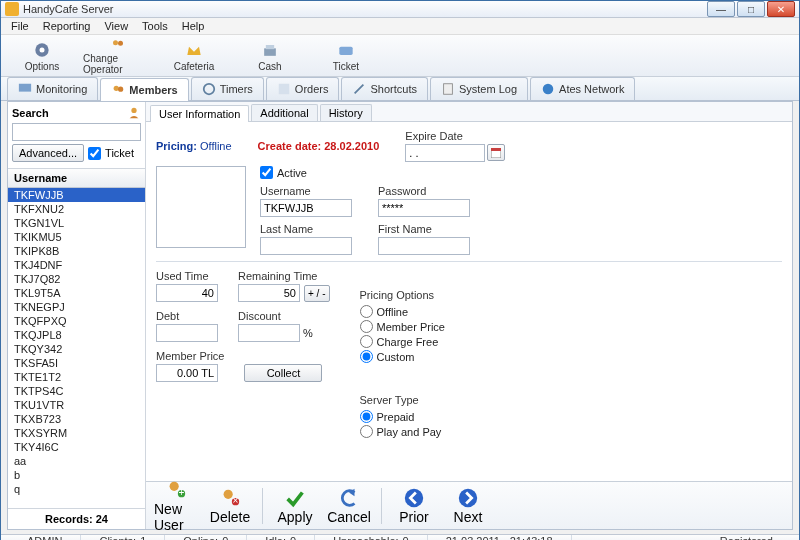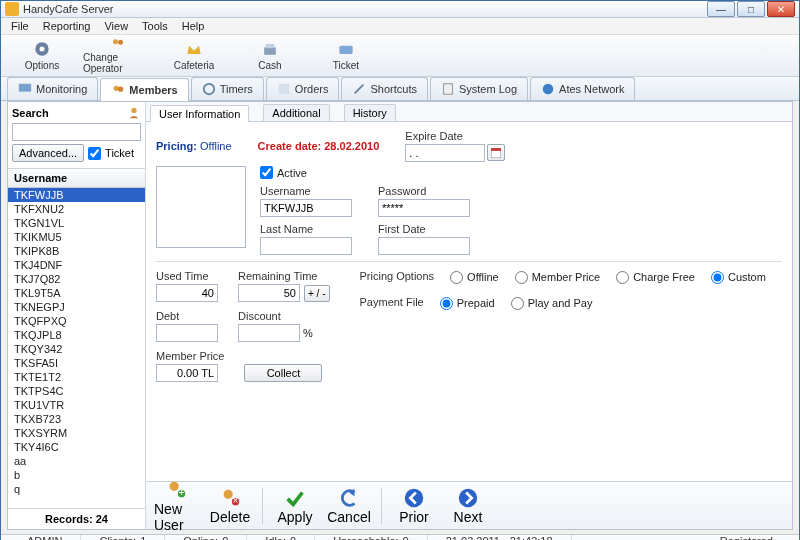--- a/index.html
+++ b/index.html
@@ -6,21 +6,21 @@
 body { background: #fff; width: 800px; height: 540px; overflow: hidden; }
 .window { width: 800px; height: 540px; border: 1px solid #3b6ea5; background: #f0f0f0; display: flex; flex-direction: column; }
 .titlebar { height: 22px; background: linear-gradient(#fdfdfe,#e8eef7); display: flex; align-items: center; padding: 0 4px; border-bottom: 1px solid #c0c8d4; }
 .titlebar .icon { width: 14px; height: 14px; background: #f0b030; border-radius: 2px; margin-right: 4px; }
 .titlebar .title { flex: 1; color: #333; }
 .titlebar .winbtns { display: flex; gap: 2px; }
 .winbtn { width: 28px; height: 16px; border: 1px solid #7a95b4; background: linear-gradient(#f4f8fc,#cfe0f2); border-radius: 2px; display:flex; align-items:center; justify-content:center; font-size:10px; color:#333; }
 .winbtn.close { background: linear-gradient(#f7a08f,#d44a2e); color:#fff; border-color:#a03020; }
 .menubar { height: 20px; background: #f4f4f4; display: flex; align-items: center; padding: 0 4px; gap: 2px; border-bottom: 1px solid #ddd; }
 .menubar span { padding: 2px 6px; color: #222; }
-.toolbar { height: 42px; background: linear-gradient(#fbfcfd,#e9eef5); display: flex; align-items: flex-end; padding: 2px 6px; gap: 6px; border-bottom: 1px solid #c8d0da; }
+.toolbar { height: 42px; background: linear-gradient(#fbfcfd,#e9eef5); display: flex; align-items: center; padding: 2px 6px; gap: 6px; border-bottom: 1px solid #c8d0da; }
 .toolbtn { display: flex; flex-direction: column; align-items: center; width: 70px; height: 38px; justify-content: center; gap: 1px; }
 .toolbtn .ticon { width: 20px; height: 20px; }
 .toolbtn .tlabel { font-size: 10px; color: #333; }
 .tabbar { height: 28px; background: linear-gradient(#f6f9fc,#e5ecf4); display: flex; align-items: flex-end; padding: 0 6px; gap: 2px; border-bottom: 1px solid #b6c2d2; }
 .tab { display: flex; align-items: center; gap: 4px; padding: 4px 10px; background: linear-gradient(#f4f7fb,#e4ebf3); border: 1px solid #b6c2d2; border-bottom: none; border-radius: 3px 3px 0 0; color:#333; }
 .tab.active { background: #fff; font-weight: bold; position: relative; top: 1px; }
 .tab .ticonS { width: 14px; height: 14px; }
 .content { flex: 1; display: flex; background: #fff; border: 1px solid #b6c2d2; margin: 0 6px 4px 6px; }
 .left { width: 138px; border-right: 1px solid #d0d6de; display: flex; flex-direction: column; }
 .searchblk { padding: 4px 4px 2px 4px; }
@@ -30,36 +30,36 @@
 .searchblk input[type=text] { width: 100%; height: 18px; border: 1px solid #aeb9c8; margin: 3px 0; padding: 1px 3px; }
 .advrow { display: flex; align-items: center; gap: 4px; }
 .btn { border: 1px solid #9aa6b5; background: linear-gradient(#fdfdfd,#e6e9ed); padding: 2px 6px; border-radius: 2px; cursor: default; }
 .userlist { flex: 1; overflow: hidden; border-top: 1px solid #d0d6de; margin-top: 4px; }
 .userlist .colhdr { background: linear-gradient(#fdfdfd,#e9edf2); border-bottom: 1px solid #c0c8d4; padding: 3px 6px; font-weight: bold; }
 .userlist .items { height: 320px; overflow: hidden; }
 .userlist .item { padding: 1px 6px; color: #222; white-space: nowrap; }
 .userlist .item.sel { background: #2a62c8; color: #fff; }
 .records { border-top: 1px solid #d0d6de; text-align: center; padding: 4px 0; font-weight: bold; }
 .right { flex: 1; display: flex; flex-direction: column; }
-.subtabs { height: 20px; display: flex; align-items: flex-end; padding: 2px 4px 0 4px; gap: 12px; border-bottom: 1px solid #c8d0da; background:#f6f8fb;}
+.subtabs { height: 20px; display: flex; align-items: flex-end; padding: 2px 4px 0 4px; gap: 0; border-bottom: 1px solid #c8d0da; background:#f6f8fb;}
 .subtab { padding: 2px 8px; border: 1px solid #c8d0da; border-bottom: none; background: #eef2f7; border-radius: 2px 2px 0 0; margin-right: 2px;}
 .subtab.active { background: #fff; position: relative; top: 1px; }
 .form { flex: 1; padding: 8px 10px; color:#222; }
 .row { display: flex; align-items: center; gap: 26px; margin-bottom: 4px; }
 .statusline .status { color: #103a9c; font-weight: bold; }
 .statusline .off { color: #103a9c; }
 .statusline .created { color: #c81818; font-weight: bold; }
 .fld { display: flex; flex-direction: column; gap: 2px; }
 .fld label { color: #333; }
 .fld input[type=text], .fld input[type=password] { width: 92px; height: 18px; border: 1px solid #aeb9c8; padding: 1px 3px; }
 .fld.w60 input { width: 62px; }
 .photo { width: 90px; height: 82px; border: 1px solid #aeb9c8; background: #fff; margin-right: 6px;}
 .twoblocks { display:flex; gap:8px; }
 .hr { border: none; border-top: 1px solid #d6dde6; margin: 6px 0 8px 0; }
-.group { display: flex; flex-direction: row; gap: 16px; }
+.group { display: flex; flex-direction: column; gap: 2px; margin-top: 19px; }
 .group .gtitle { color:#333; margin-bottom:2px;}
 .radio { display: flex; align-items: center; gap: 4px; }
 .numrow { display:flex; gap:20px; }
 .smallbtn { border:1px solid #9aa6b5; background:linear-gradient(#fdfdfd,#e6e9ed); font-size:10px; padding:0 3px; height:17px; border-radius:2px;}
 .actionbar { height: 48px; border-top: 1px solid #c8d0da; display: flex; align-items: center; padding: 2px 8px; gap: 10px; background:linear-gradient(#fbfcfd,#eef2f7);}
 .abtn { display: flex; flex-direction: column; align-items: center; width: 44px; }
 .abtn .aicon { width: 22px; height: 22px; }
 .abtn .albl { font-size: 14px; }
 .sep { width:1px; height:36px; background:#c8d0da; }
 .statusbar { height: 20px; border-top: 1px solid #c0c8d4; background: linear-gradient(#fdfdfd,#eaeef4); display: flex; align-items: center; padding: 0 8px; color:#333; }
@@ -262,21 +262,21 @@
                   <label>Password</label>
                   <input type="text" value="*****" style="">
                 </div>
             </div>
             <div style="display:flex; gap:26px;">
               <div class="fld">
                   <label>Last Name</label>
                   <input type="text" value="" style="">
                 </div>
               <div class="fld">
-                  <label>First Date</label>
+                  <label>First Name</label>
                   <input type="text" value="" style="">
                 </div>
             </div>
           </div>
         </div>
 
         <hr class="hr">
 
         <div style="display:flex; gap:30px;">
           <div style="display:flex; flex-direction:column; gap:8px;">
@@ -332,21 +332,21 @@
               <label class="radio">
                   <input type="radio" name="pricing" style="">
                   <span>Charge Free</span>
                 </label>
               <label class="radio">
                   <input type="radio" name="pricing" checked="" style="">
                   <span>Custom</span>
                 </label>
             </div>
             <div class="group">
-              <div class="gtitle">Payment File</div>
+              <div class="gtitle">Server Type</div>
               <label class="radio">
                   <input type="radio" name="payment" checked="" style="">
                   <span>Prepaid</span>
                 </label>
               <label class="radio">
                   <input type="radio" name="payment" style="">
                   <span>Play and Pay</span>
                 </label>
             </div>
           </div>

